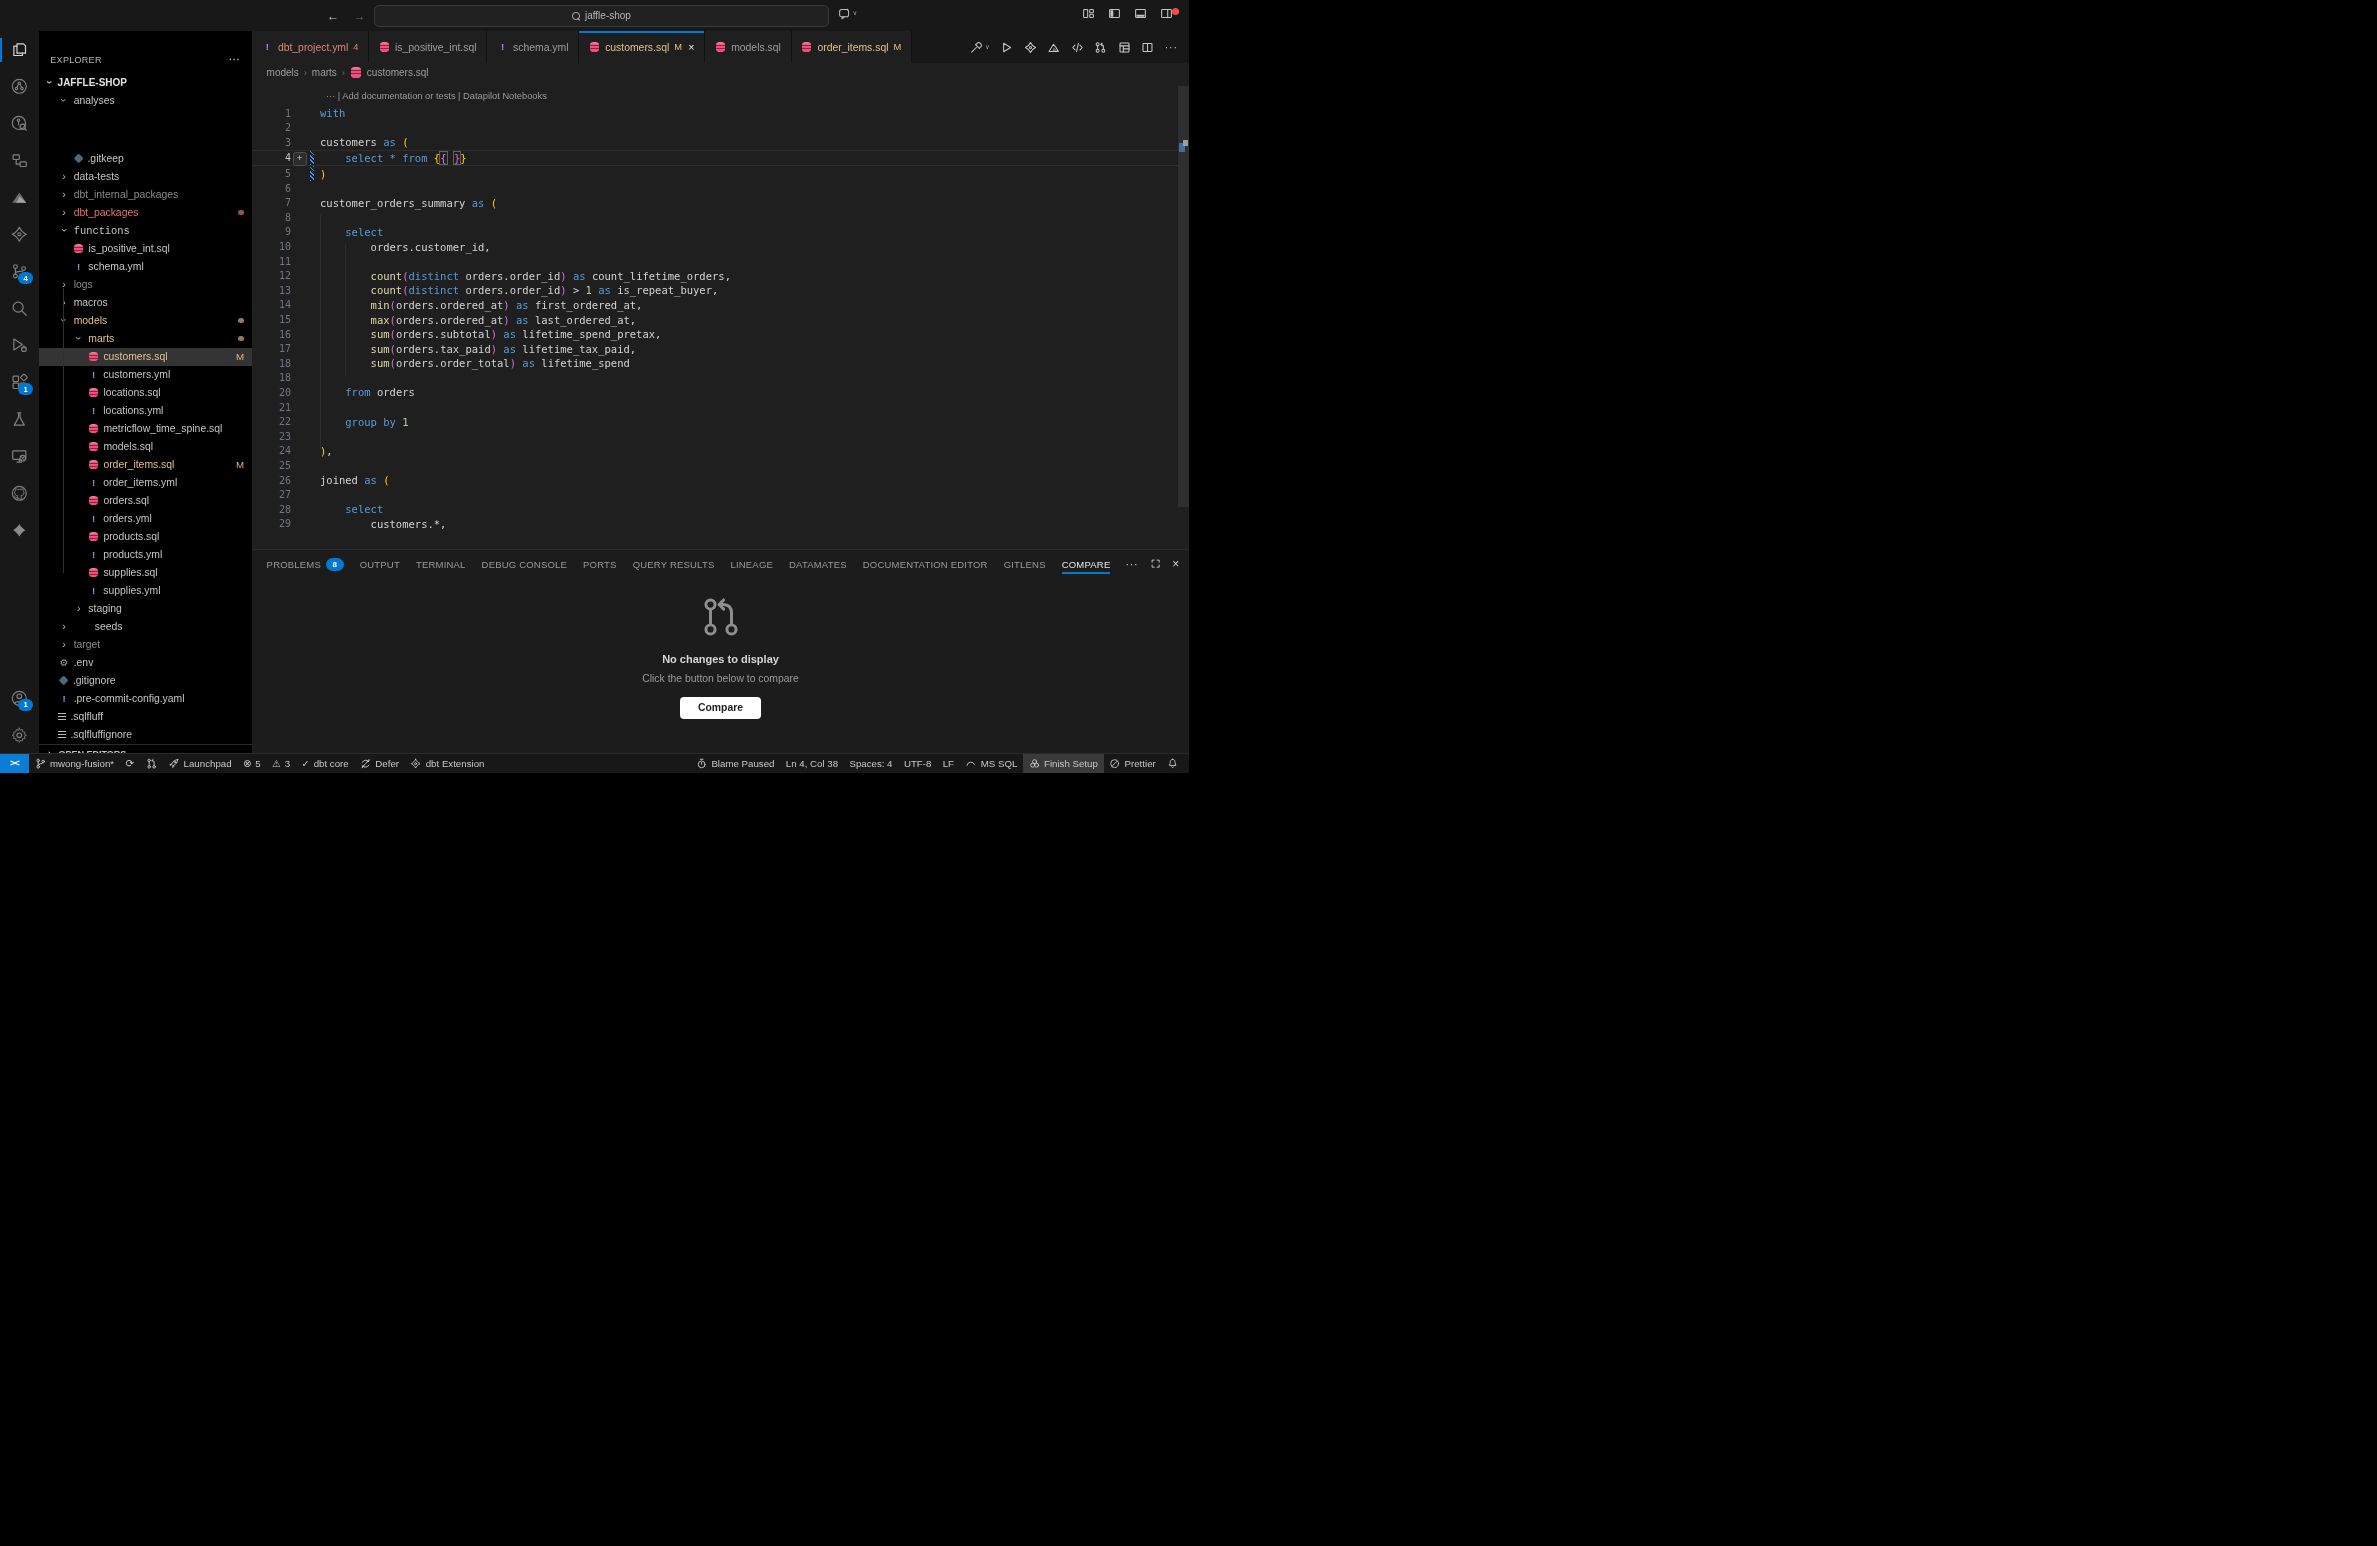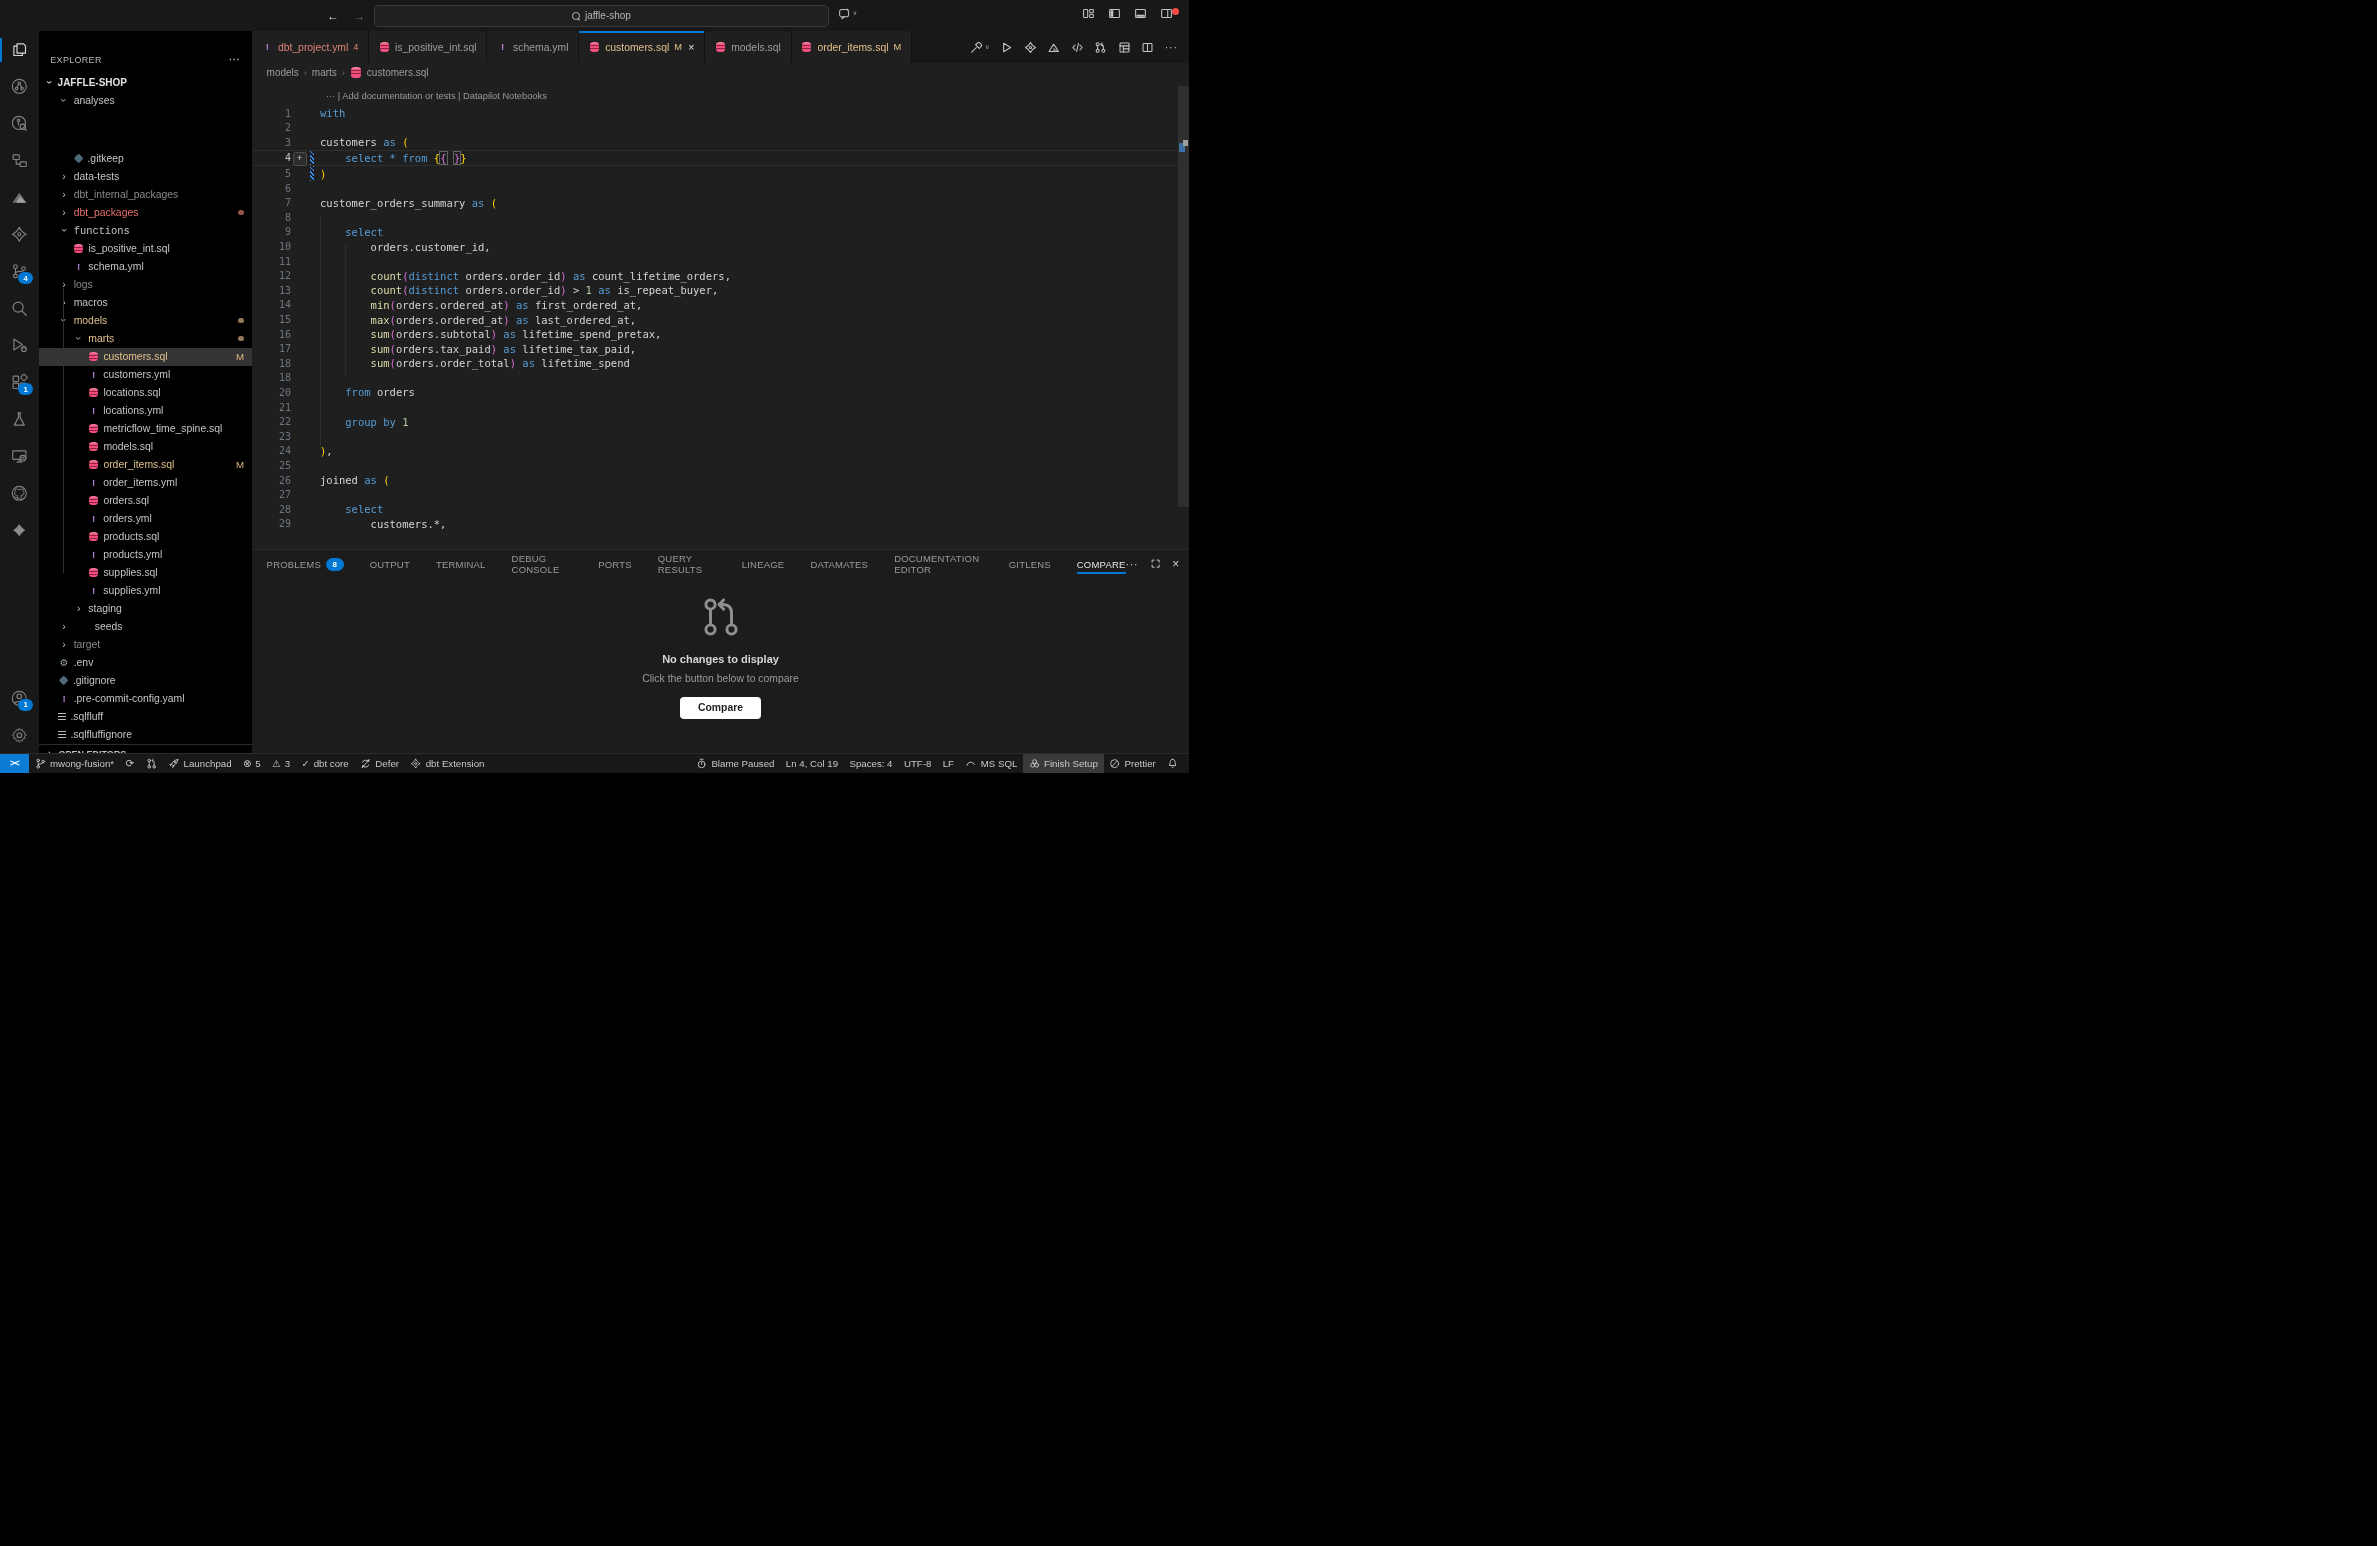--- a/index.html
+++ b/index.html
@@ -100,21 +100,21 @@
     background:repeating-linear-gradient(45deg,#3794ff 0 1.3px,transparent 1.3px 3.1px)}
   .guide{position:absolute;width:0.8px;background:#2e2e2e}
   #overview{position:absolute;top:52px;right:0;bottom:0;width:11.3px;background:#1f1f1f}
   #ov-slider{position:absolute;left:0;right:0;top:3.2px;height:421px;background:rgba(120,120,120,.18)}
   #ov-blue{position:absolute;left:0.8px;top:60px;width:6.5px;height:9px;background:#3e6fa5}
   #ov-gray{position:absolute;right:0.8px;top:57px;width:4.9px;height:5.7px;background:#9d9d9d}
 
   
   #panel{position:absolute;left:252px;right:0;top:549px;bottom:19.4px;background:#1c1c1c;border-top:0.8px solid #2b2b2b}
   #panel-tabs-row{height:28px;display:flex;align-items:center;padding:0 9.7px 0 14.6px}
-  #ptabs{display:flex;gap:26px;height:100%}
+  #ptabs{display:flex;gap:16px;height:100%}
   .ptab{position:relative;height:100%;display:flex;align-items:center;gap:4.9px;font-size:9.5px;letter-spacing:0.2px;color:#9a9a9a}
   .ptab.active{color:#e7e7e7}
   .ptab.active::after{content:"";position:absolute;left:0;right:0;bottom:4px;height:1.6px;background:#0078d4}
   .pbadge-c{min-width:13px;height:13px;border-radius:7.3px;background:#0078d4;color:#fff;font-size:8px;font-weight:700;
     display:flex;align-items:center;justify-content:center;padding:0 2.4px}
   #pactions{margin-left:auto;display:flex;align-items:center;gap:11.3px;color:#cfcfcf}
   #panel-body{position:absolute;top:28px;left:0;right:0;bottom:0;display:flex;flex-direction:column;align-items:center}
   #cmp-icon{margin-top:18px;color:#8f8f8f}
   #cmp-title{margin-top:14.6px;font-size:11px;font-weight:700;color:#d6d6d6}
   #cmp-sub{margin-top:8px;font-size:10.4px;color:#9a9a9a}
@@ -883,21 +883,21 @@
       </div>
     <div id="st-right">
         <div class="st-item">
           <svg class="s14" viewBox="0 0 16 16">
             <circle cx="8" cy="9" r="4.8"></circle>
             <path d="M8 9 V6.2 M6 1.8 H10"></path>
           </svg>
           <span>Blame Paused</span>
         </div>
         <div class="st-item">
-          <span>Ln 4, Col 19</span>
+          <span>Ln 4, Col 38</span>
         </div>
         <div class="st-item">
           <span>Spaces: 4</span>
         </div>
         <div class="st-item">
           <span>UTF-8</span>
         </div>
         <div class="st-item">
           <span>LF</span>
         </div>

